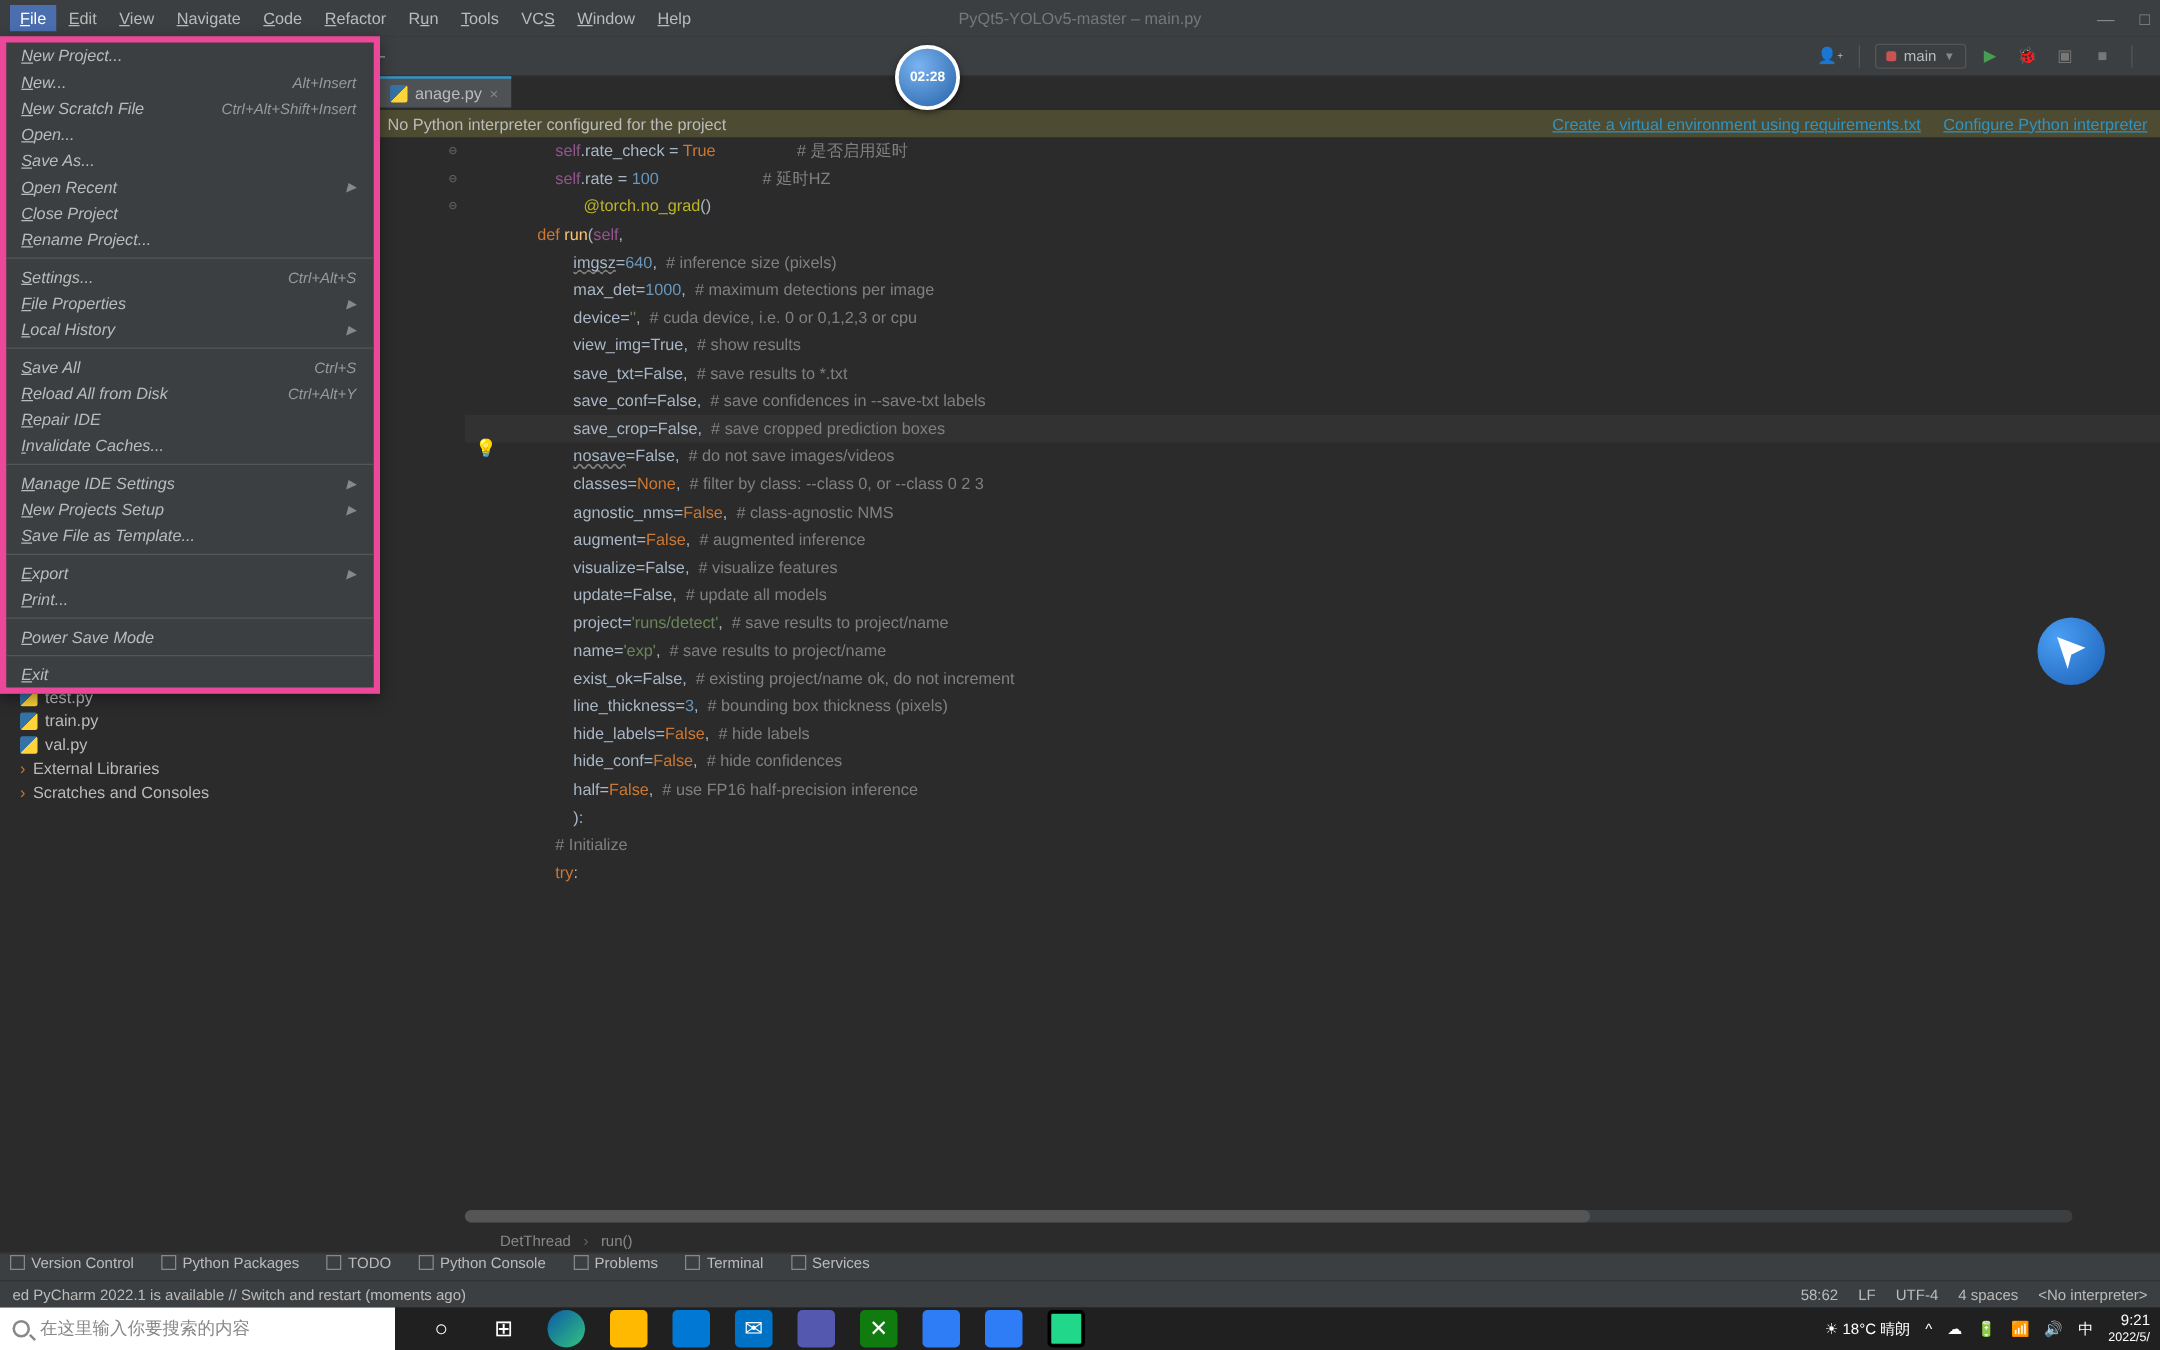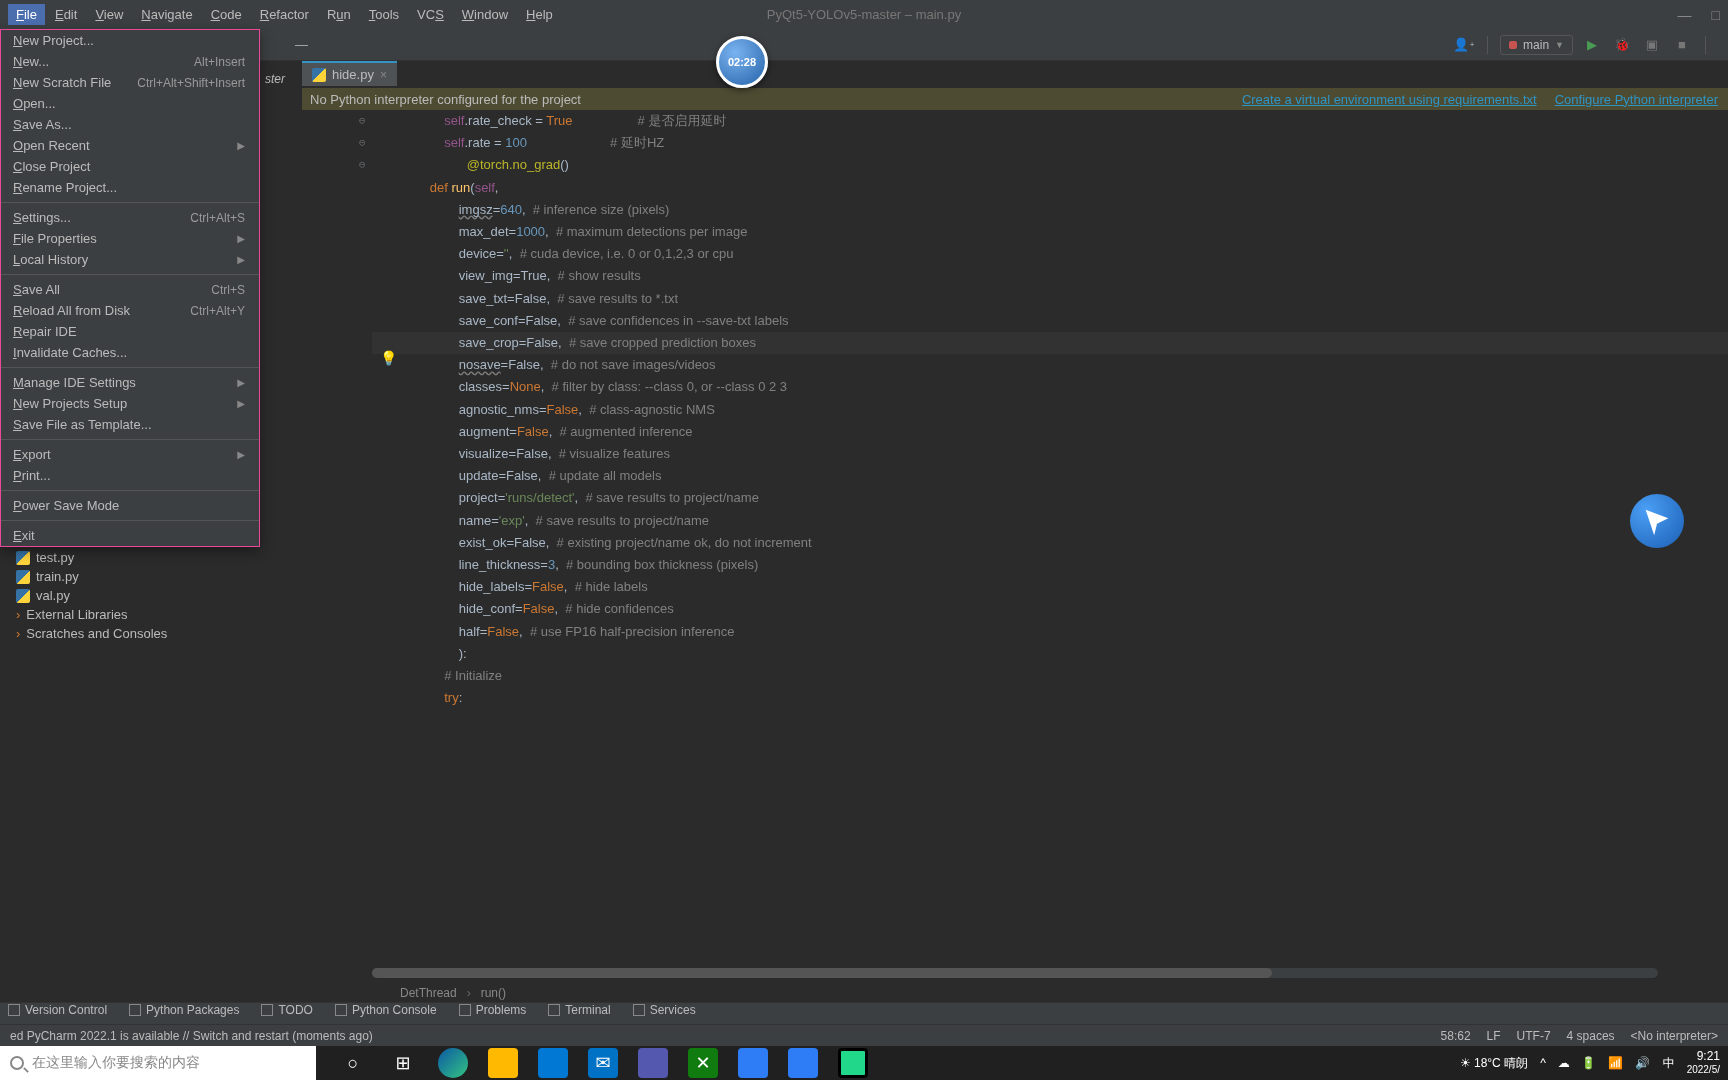--- a/index.html
+++ b/index.html
@@ -15,21 +15,21 @@
 
 
 .toolbar { height:32px; background:#3c3f41; display:flex; align-items:center; justify-content:flex-end; padding-right:18px; gap:8px; position:relative; border-bottom:1px solid #323232;}
 .tb-btn { width:22px; height:22px; display:flex; align-items:center; justify-content:center; color:#bbbbbb; }
 .run-combo { display:flex; align-items:center; background:#3c3f41; border:1px solid #555; border-radius:3px; padding:2px 8px; gap:6px; font-size:12px; }
 .run-combo .dot { width:8px; height:8px; background:#c75450; border-radius:2px; }
 .tb-divider { width:1px; height:18px; background:#555; margin:0 4px; }
 .collapse-all { position:absolute; left:295px; color:#afb1b3; }
 
 
-.file-menu { position:absolute; left:0; top:29px; width:260px; background:#3c3f41; border:1px solid #ec4899; z-index:50; box-shadow:0 4px 12px rgba(0,0,0,.4);}
+.file-menu { position:absolute; left:0; top:29px; width:304px; background:#3c3f41; border:5px solid #ec4899; z-index:50; box-shadow:0 4px 12px rgba(0,0,0,.4);font-style:italic;}
 .file-menu .item { display:flex; justify-content:space-between; align-items:center; padding:4px 14px 4px 12px; font-size:13px; color:#bbbbbb; height:21px;}
 .file-menu .sep { height:1px; margin:4px 0; background:#555; }
 .file-menu .sub { color:#888; font-size:10px;}
 
 
 .proj-tree-text { position:absolute; left:265px; top:72px; font-size:12px; color:#bbb;font-style:italic;}
 .tree-fragments { position:absolute; left:0px; top:510px; width:260px; color:#bbbbbb; font-size:13px;}
 .tree-fragments div { padding:2px 4px 2px 16px; display:flex; align-items:center; gap:6px; }
 .py-ico { width:14px; height:14px; background:linear-gradient(135deg,#3572a5 50%,#ffd43b 50%); border-radius:2px; }
 .txt-ico { width:14px; height:14px; background:#6a8759; border-radius:2px; }
@@ -251,21 +251,21 @@
     </div>
     <div>
       <span style="color:#cc7832">›</span>
       <span>Scratches and Consoles</span>
     </div>
   </div>
 
 <div class="editor-tabs">
   <div class="editor-tab">
     <span class="py-ico"></span>
-    <span>hide.py</span>
+    <span>anage.py</span>
     <span class="close">×</span>
   </div>
 </div>
 
 <div class="warnbar">
   <span>No Python interpreter configured for the project</span>
   <div class="links">
     <span>Create a virtual environment using requirements.txt</span>
     <span>Configure Python interpreter</span>
   </div>
@@ -338,21 +338,21 @@
     <span><span class="tw-ico"></span>Problems</span>
     <span><span class="tw-ico"></span>Terminal</span>
     <span><span class="tw-ico"></span>Services</span>
   </div>
 
 <div class="statusbar">
   <span>ed PyCharm 2022.1 is available // Switch and restart (moments ago)</span>
   <div class="right">
     <span>58:62</span>
     <span>LF</span>
-    <span>UTF-7</span>
+    <span>UTF-4</span>
     <span>4 spaces</span>
     <span>&lt;No interpreter&gt;</span>
   </div>
 </div>
 
 <div class="taskbar">
   <div class="search-box">
     <span style="border:2px solid #888;border-radius:50%;width:14px;height:14px;position:relative">
         <span style="position:absolute;width:6px;height:2px;background:#888;transform:rotate(45deg);left:11px;top:11px"></span>
       </span>

